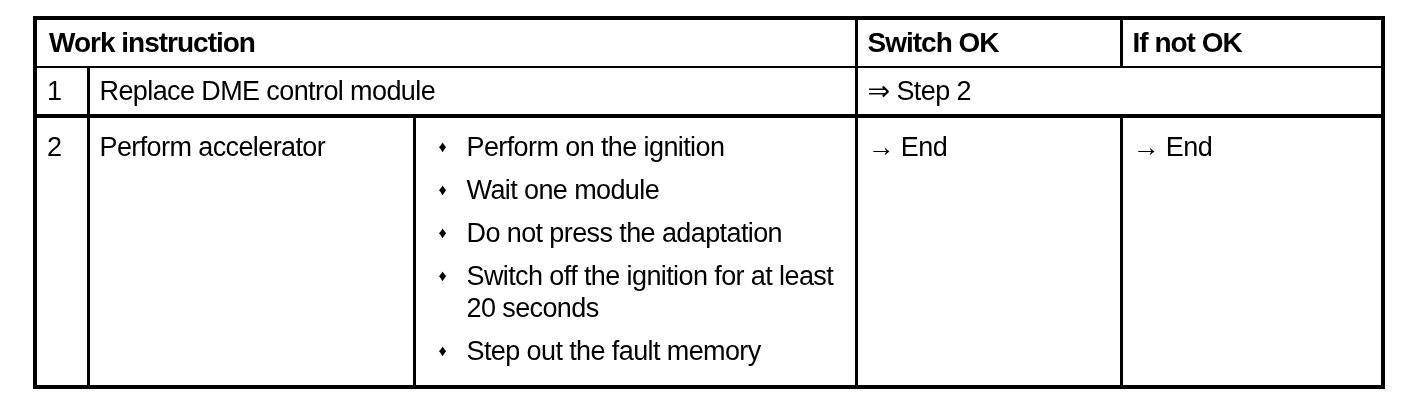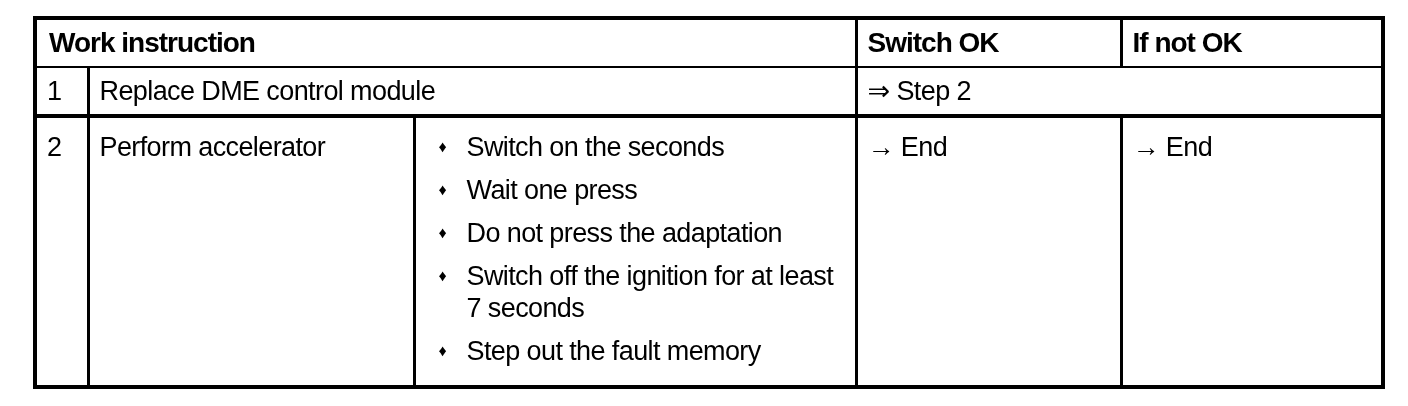--- a/index.html
+++ b/index.html
@@ -109,33 +109,33 @@
         <td class="merged" colspan="2">⇒ Step 2</td>
       </tr>
 
       <tr class="r2">
         <td class="num">2</td>
         <td class="instr">Perform accelerator</td>
         <td class="details">
           <ul>
             <li>
               <span class="blt">♦</span>
-              <span class="bt">Switch on the seconds</span>
+              <span class="bt">Perform on the ignition</span>
             </li>
             <li>
               <span class="blt">♦</span>
-              <span class="bt">Wait one press</span>
+              <span class="bt">Wait one module</span>
             </li>
             <li>
               <span class="blt">♦</span>
               <span class="bt">Do not press the adaptation</span>
             </li>
             <li>
               <span class="blt">♦</span>
-              <span class="bt">Switch off the ignition for at least 7 seconds</span>
+              <span class="bt">Switch off the ignition for at least 20 seconds</span>
             </li>
             <li>
               <span class="blt">♦</span>
               <span class="bt">Step out the fault memory</span>
             </li>
           </ul>
         </td>
         <td class="res">→ End</td>
         <td class="res">→ End</td>
       </tr>

